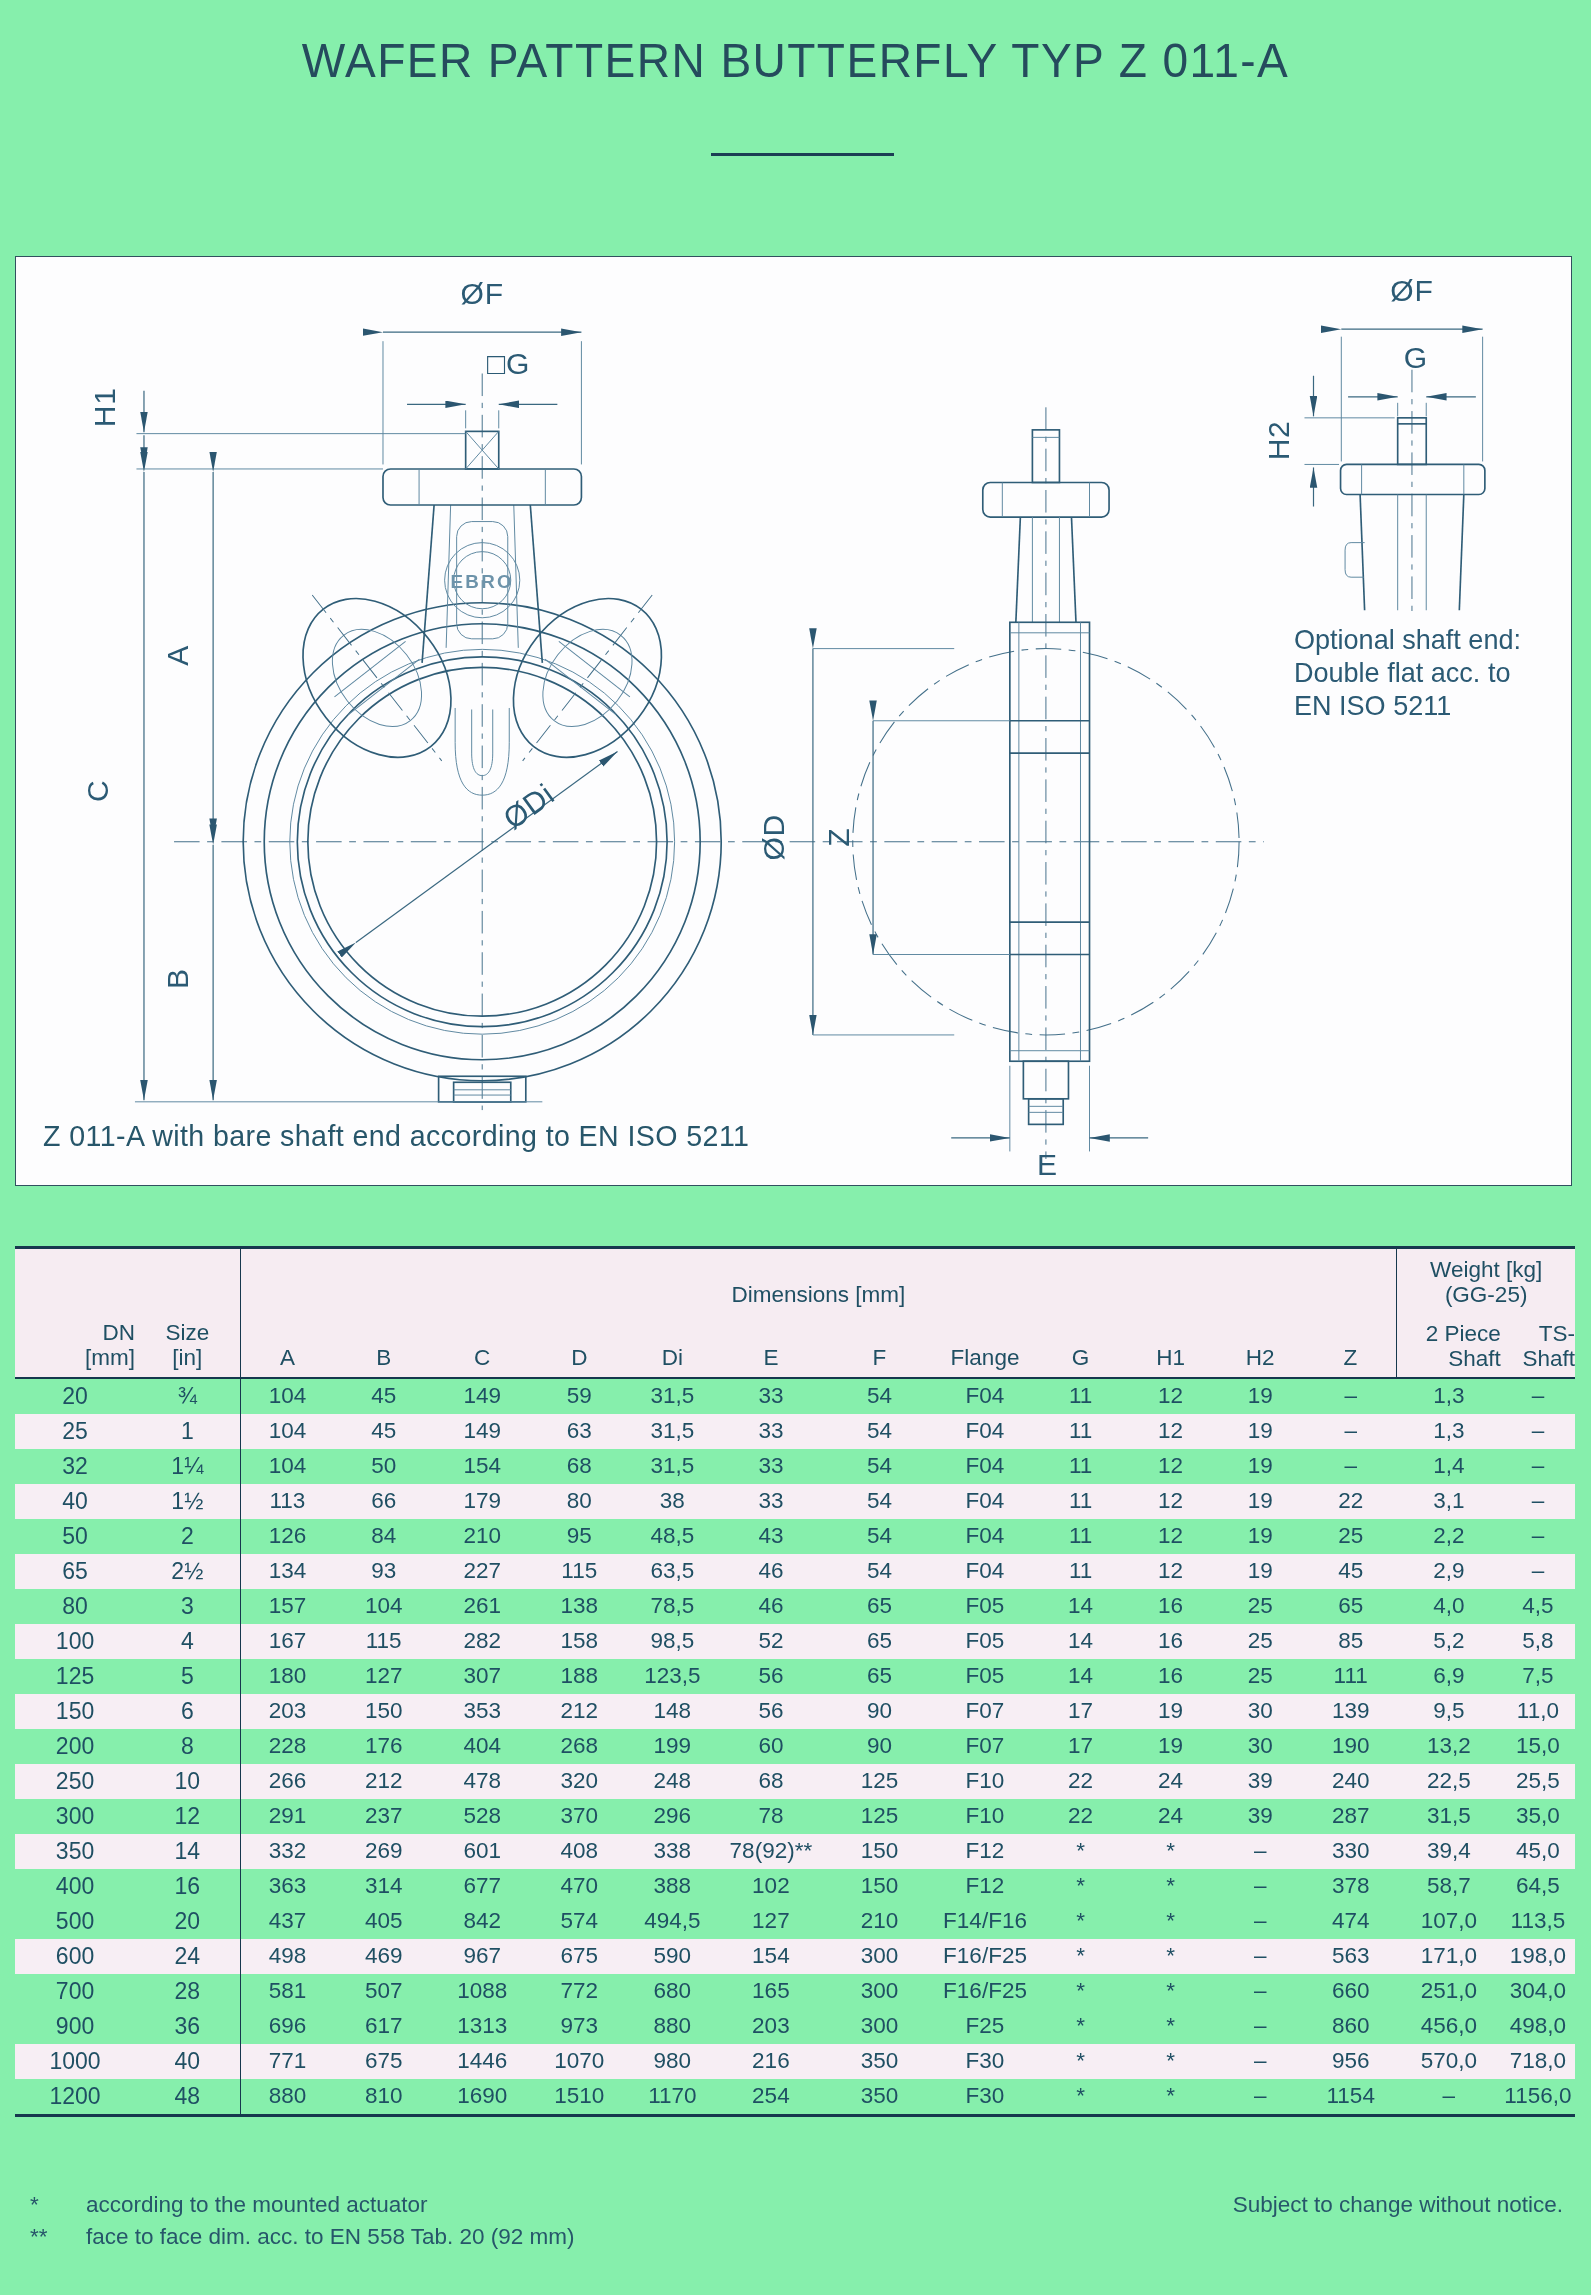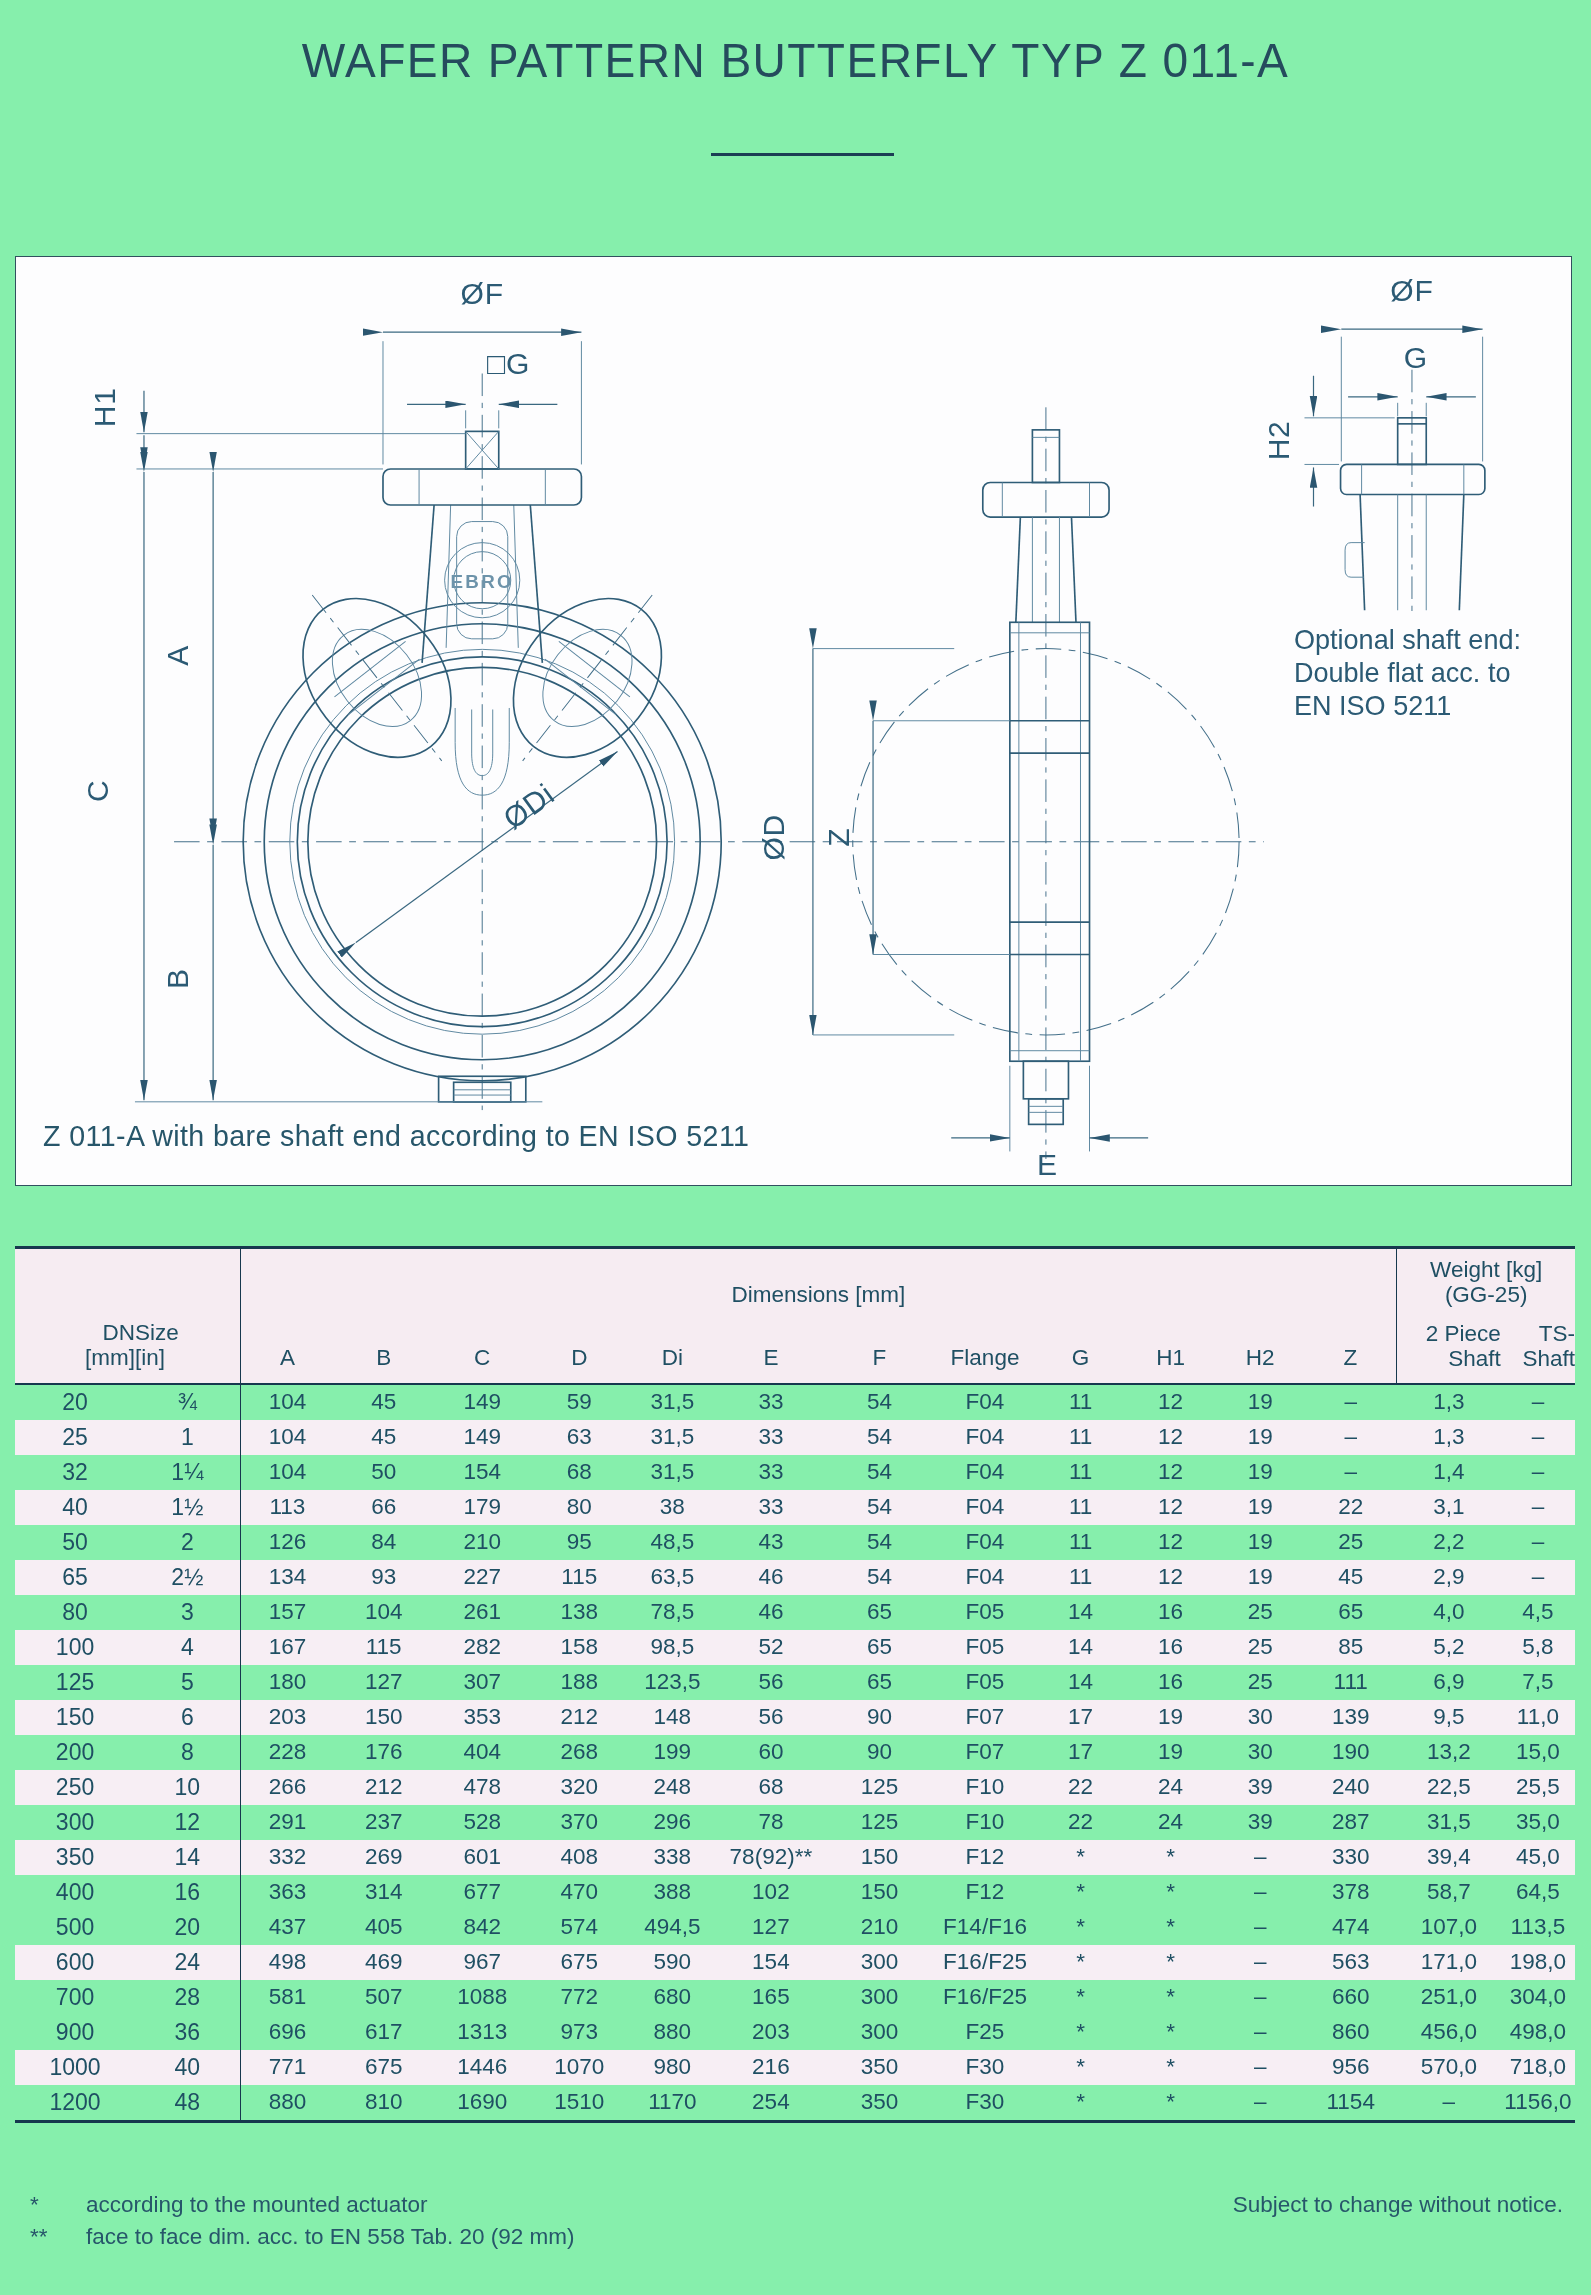--- a/index.html
+++ b/index.html
@@ -27,27 +27,27 @@
   
   .sheet{position:absolute;left:15px;top:1246px;width:1560px;border-collapse:collapse;
          table-layout:fixed;color:#1f4f63;}
   .sheet th,.sheet td{font-weight:400;padding:0;margin:0;overflow:hidden;white-space:nowrap;}
   .sheet thead{background:#f6ecf2;}
   .sheet{border-top:3.8px solid #16384e;border-bottom:3.8px solid #16384e;}
   .sheet thead tr.hr2 th{border-bottom:2.3px solid #16384e;}
   .sheet td{height:35px;font-size:22.5px;text-align:center;}
   .sheet tr.alt{background:#f7eef4;}
   .c-dn,.h-dn{text-align:right;padding-right:10.5px;font-weight:bold;}
-  .c-size,.h-size{text-align:left;padding-right:30px;font-weight:bold;}
+  .c-size,.h-size{text-align:center;padding-right:30px;font-weight:bold;}
   .sheet td.c-dn,.sheet td.c-size{font-size:23px;}
   .vl{border-left:1.5px solid #16384e;}
   .c-w2{text-align:right;padding-right:19.5px;}
   .c-wts{text-align:right;padding-right:7.5px;}
   .hr1 th{vertical-align:bottom;font-size:22.5px;padding-top:7.5px;}
-  .hr2 th{vertical-align:bottom;font-size:22.5px;height:63px;padding-bottom:12px;}
+  .hr2 th{vertical-align:bottom;font-size:22.5px;height:63px;padding-bottom:6px;}
   .h-dims{text-align:center;padding-bottom:1.5px;}
   .h-weight{text-align:center;line-height:25.6px;padding-bottom:0;}
   .h-w2,.h-wts{text-align:right;line-height:25px;}
   .h-w2{padding-right:15px;}
   .h-wts{padding-right:6px;}
   .h-dn,.h-size{line-height:25.6px;}
   
   .footer{position:absolute;left:30px;top:2192px;width:1533px;font-size:22.5px;color:#27566a;}
   .fnote{display:flex;margin-bottom:6px;}
   .fnote .mark{width:56px;}

